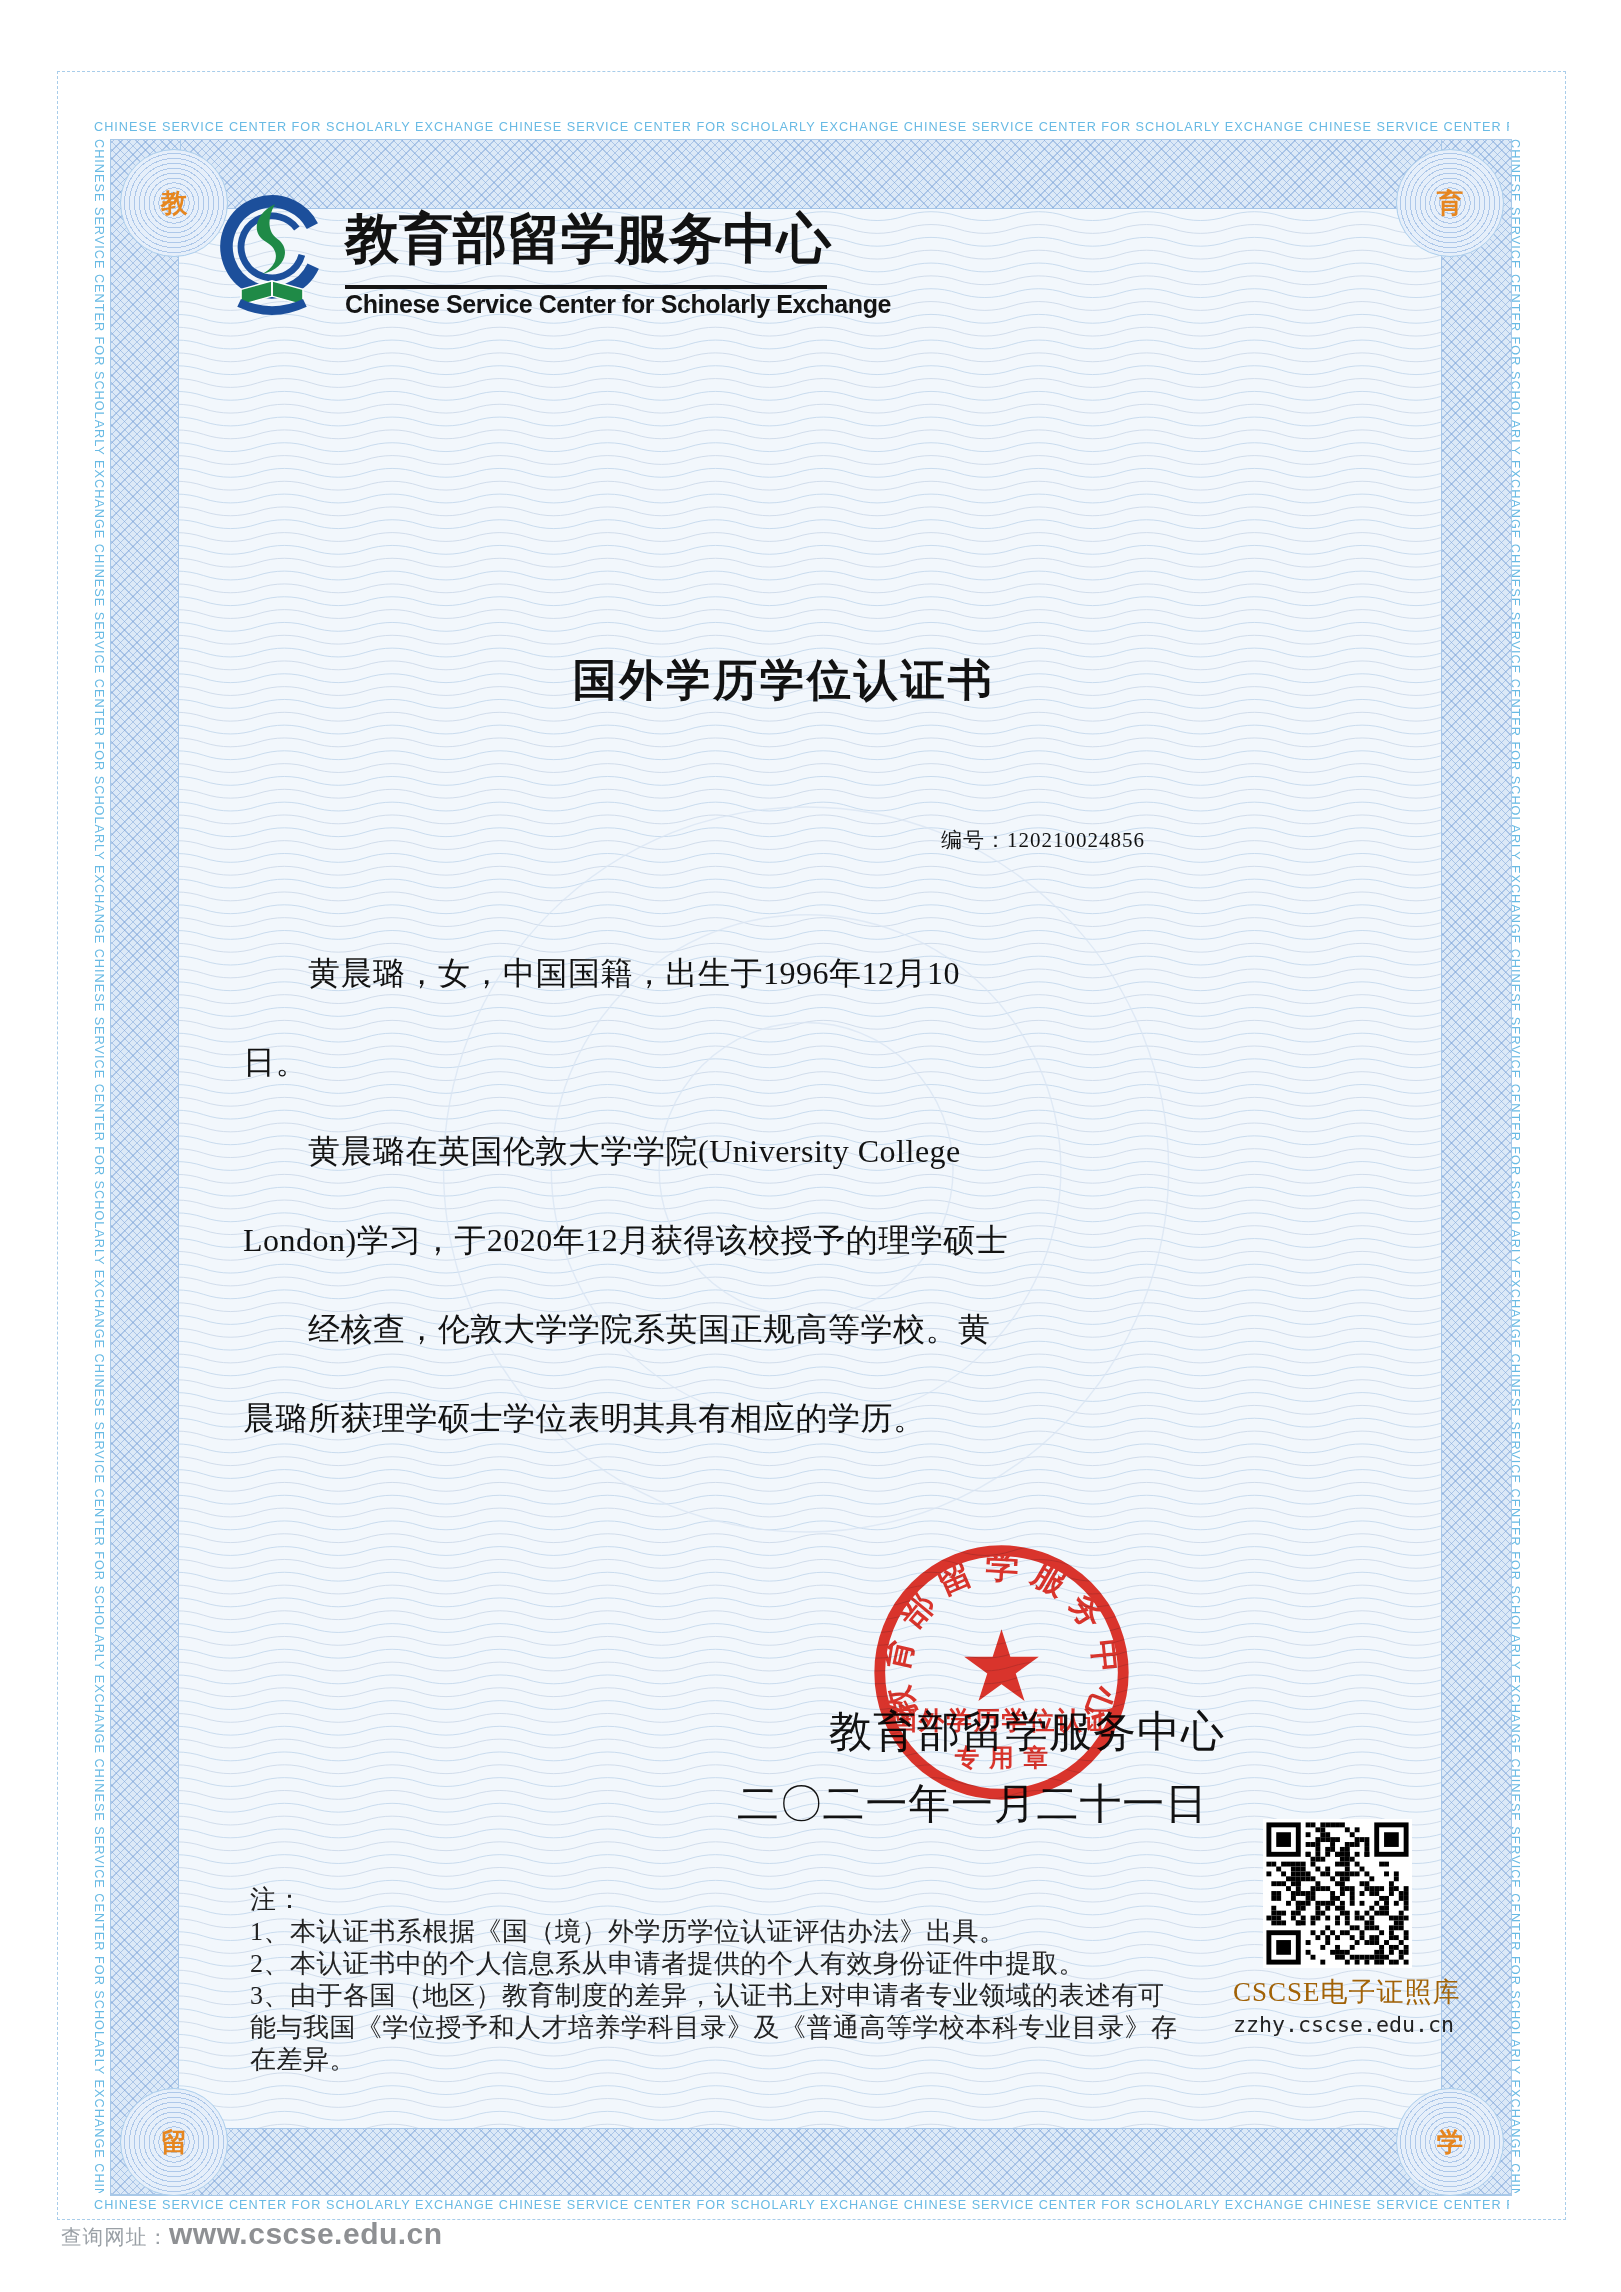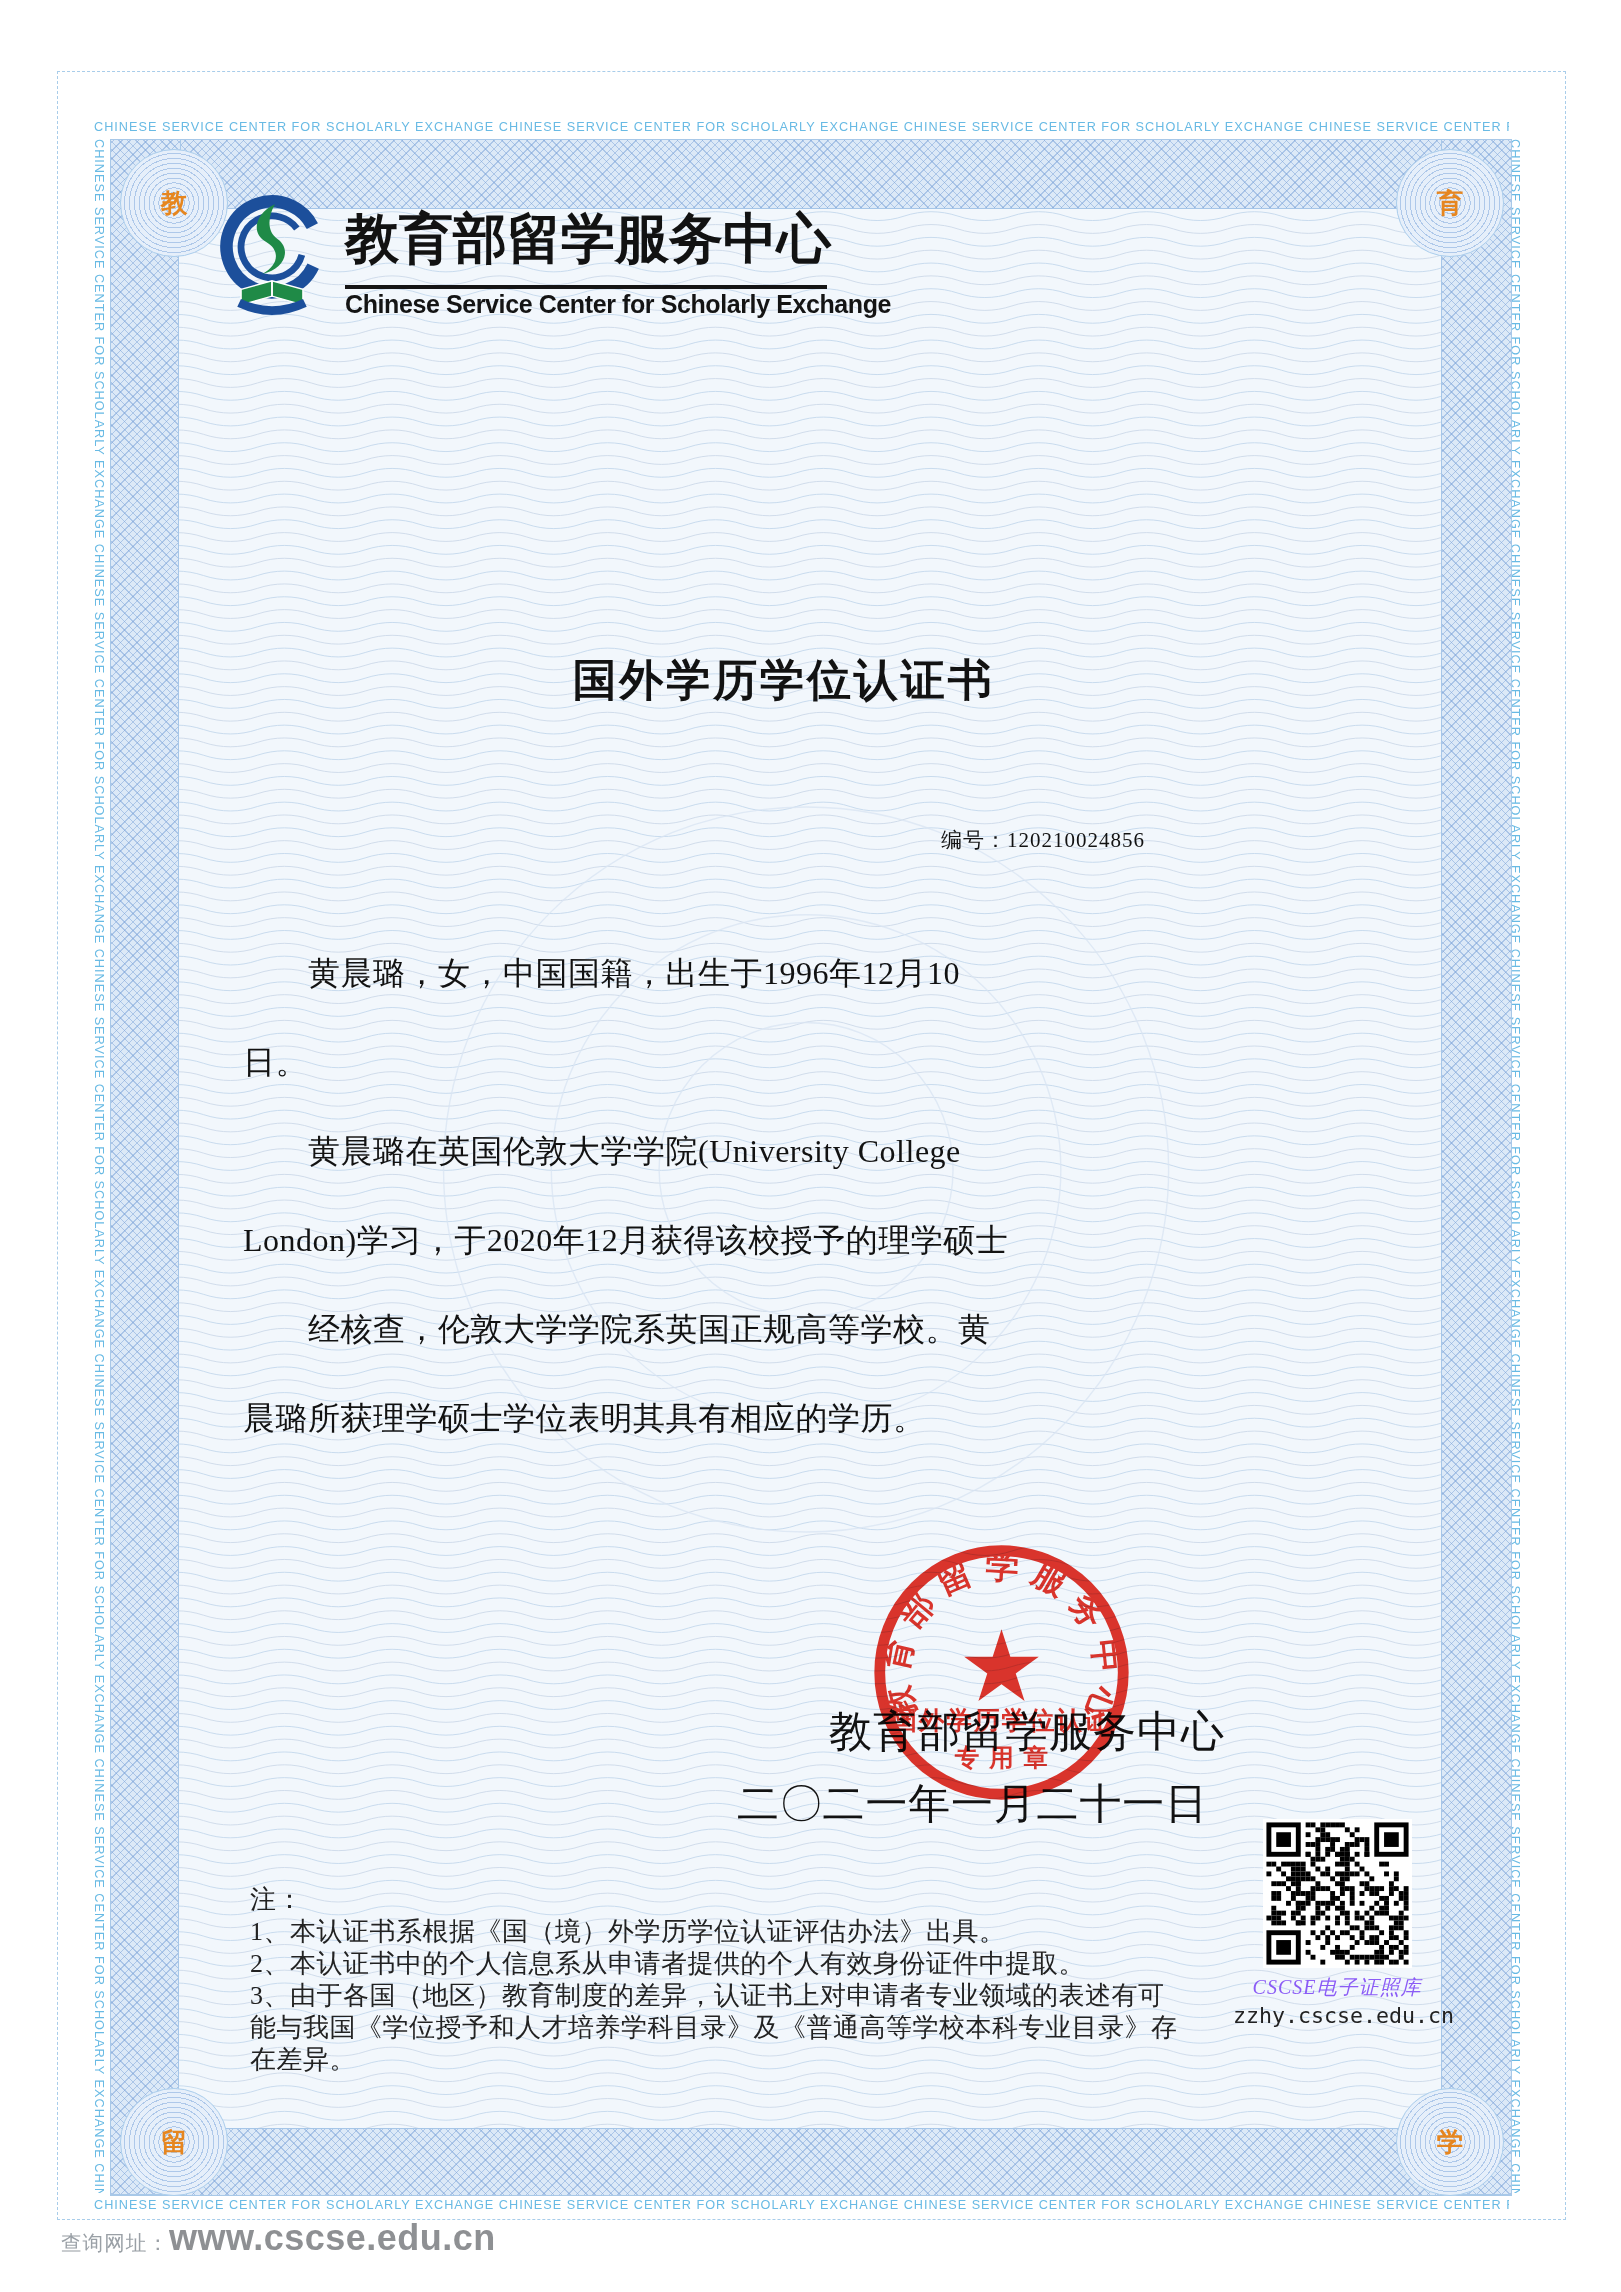--- a/index.html
+++ b/index.html
@@ -49,29 +49,29 @@
   
   .body-text{position:absolute;left:219px;top:929px;width:1201px;z-index:2;}
   .body-text div{font-size:32px;line-height:89px;white-space:nowrap;letter-spacing:0.5px;margin-left:24px;}
   
   .sig-org{position:absolute;left:829px;top:1703px;font-size:43px;letter-spacing:1px;z-index:2;white-space:nowrap;}
   .sig-date{position:absolute;left:737px;top:1776px;font-size:42px;letter-spacing:0.8px;z-index:2;white-space:nowrap;}
   .seal{position:absolute;left:866px;top:1537px;z-index:3;opacity:.88;mix-blend-mode:multiply;}
   
   .qr-block{position:absolute;left:1233px;top:1819px;width:208px;text-align:center;z-index:2;}
   .qr-block svg{display:block;margin:0 auto;background:#ffffff;}
-  .qr-cap1{font-size:20px;color:#8b5cf6;margin-top:5.9px;letter-spacing:1px;white-space:nowrap;font-style:italic;}
+  .qr-cap1{font-size:27px;color:#a16207;margin-top:5.9px;letter-spacing:1px;white-space:nowrap;}
   .qr-cap2{font-family:"DejaVu Sans Mono",monospace;font-size:21.6px;color:#222222;margin-top:2px;white-space:nowrap;}
   
   .notes{position:absolute;left:250px;top:1884px;z-index:2;}
   .notes div{font-size:26px;line-height:32px;color:#222222;white-space:nowrap;letter-spacing:0.5px;}
   
   .footer{position:absolute;left:61px;top:2217px;display:flex;align-items:baseline;z-index:2;}
   .footer .lbl{font-size:20.6px;color:#9aa0a6;letter-spacing:1px;}
-  .footer .url{font-family:"Liberation Sans",sans-serif;font-weight:bold;font-size:36px;color:#8e9093;letter-spacing:0.5px;}
+  .footer .url{font-family:"Liberation Sans",sans-serif;font-weight:bold;font-size:30px;color:#8e9093;letter-spacing:0.5px;}
 </style>
 </head>
 <body>
 
 <div class="page">
 
   <div class="outer-dashed"></div>
 
   <div class="micro micro-top">CHINESE SERVICE CENTER FOR SCHOLARLY EXCHANGE CHINESE SERVICE CENTER FOR SCHOLARLY EXCHANGE CHINESE SERVICE CENTER FOR SCHOLARLY EXCHANGE CHINESE SERVICE CENTER FOR SCHOLARLY EXCHANGE CHINESE SERVICE CENTER FOR SCHOLARLY EXCHANGE CHINESE SERVICE CENTER FOR SCHOLARLY EXCHANGE CHINESE SERVICE CENTER FOR SCHOLARLY EXCHANGE CHINESE SERVICE CENTER FOR SCHOLARLY EXCHANGE </div>
   <div class="micro micro-bottom">CHINESE SERVICE CENTER FOR SCHOLARLY EXCHANGE CHINESE SERVICE CENTER FOR SCHOLARLY EXCHANGE CHINESE SERVICE CENTER FOR SCHOLARLY EXCHANGE CHINESE SERVICE CENTER FOR SCHOLARLY EXCHANGE CHINESE SERVICE CENTER FOR SCHOLARLY EXCHANGE CHINESE SERVICE CENTER FOR SCHOLARLY EXCHANGE CHINESE SERVICE CENTER FOR SCHOLARLY EXCHANGE CHINESE SERVICE CENTER FOR SCHOLARLY EXCHANGE </div>

